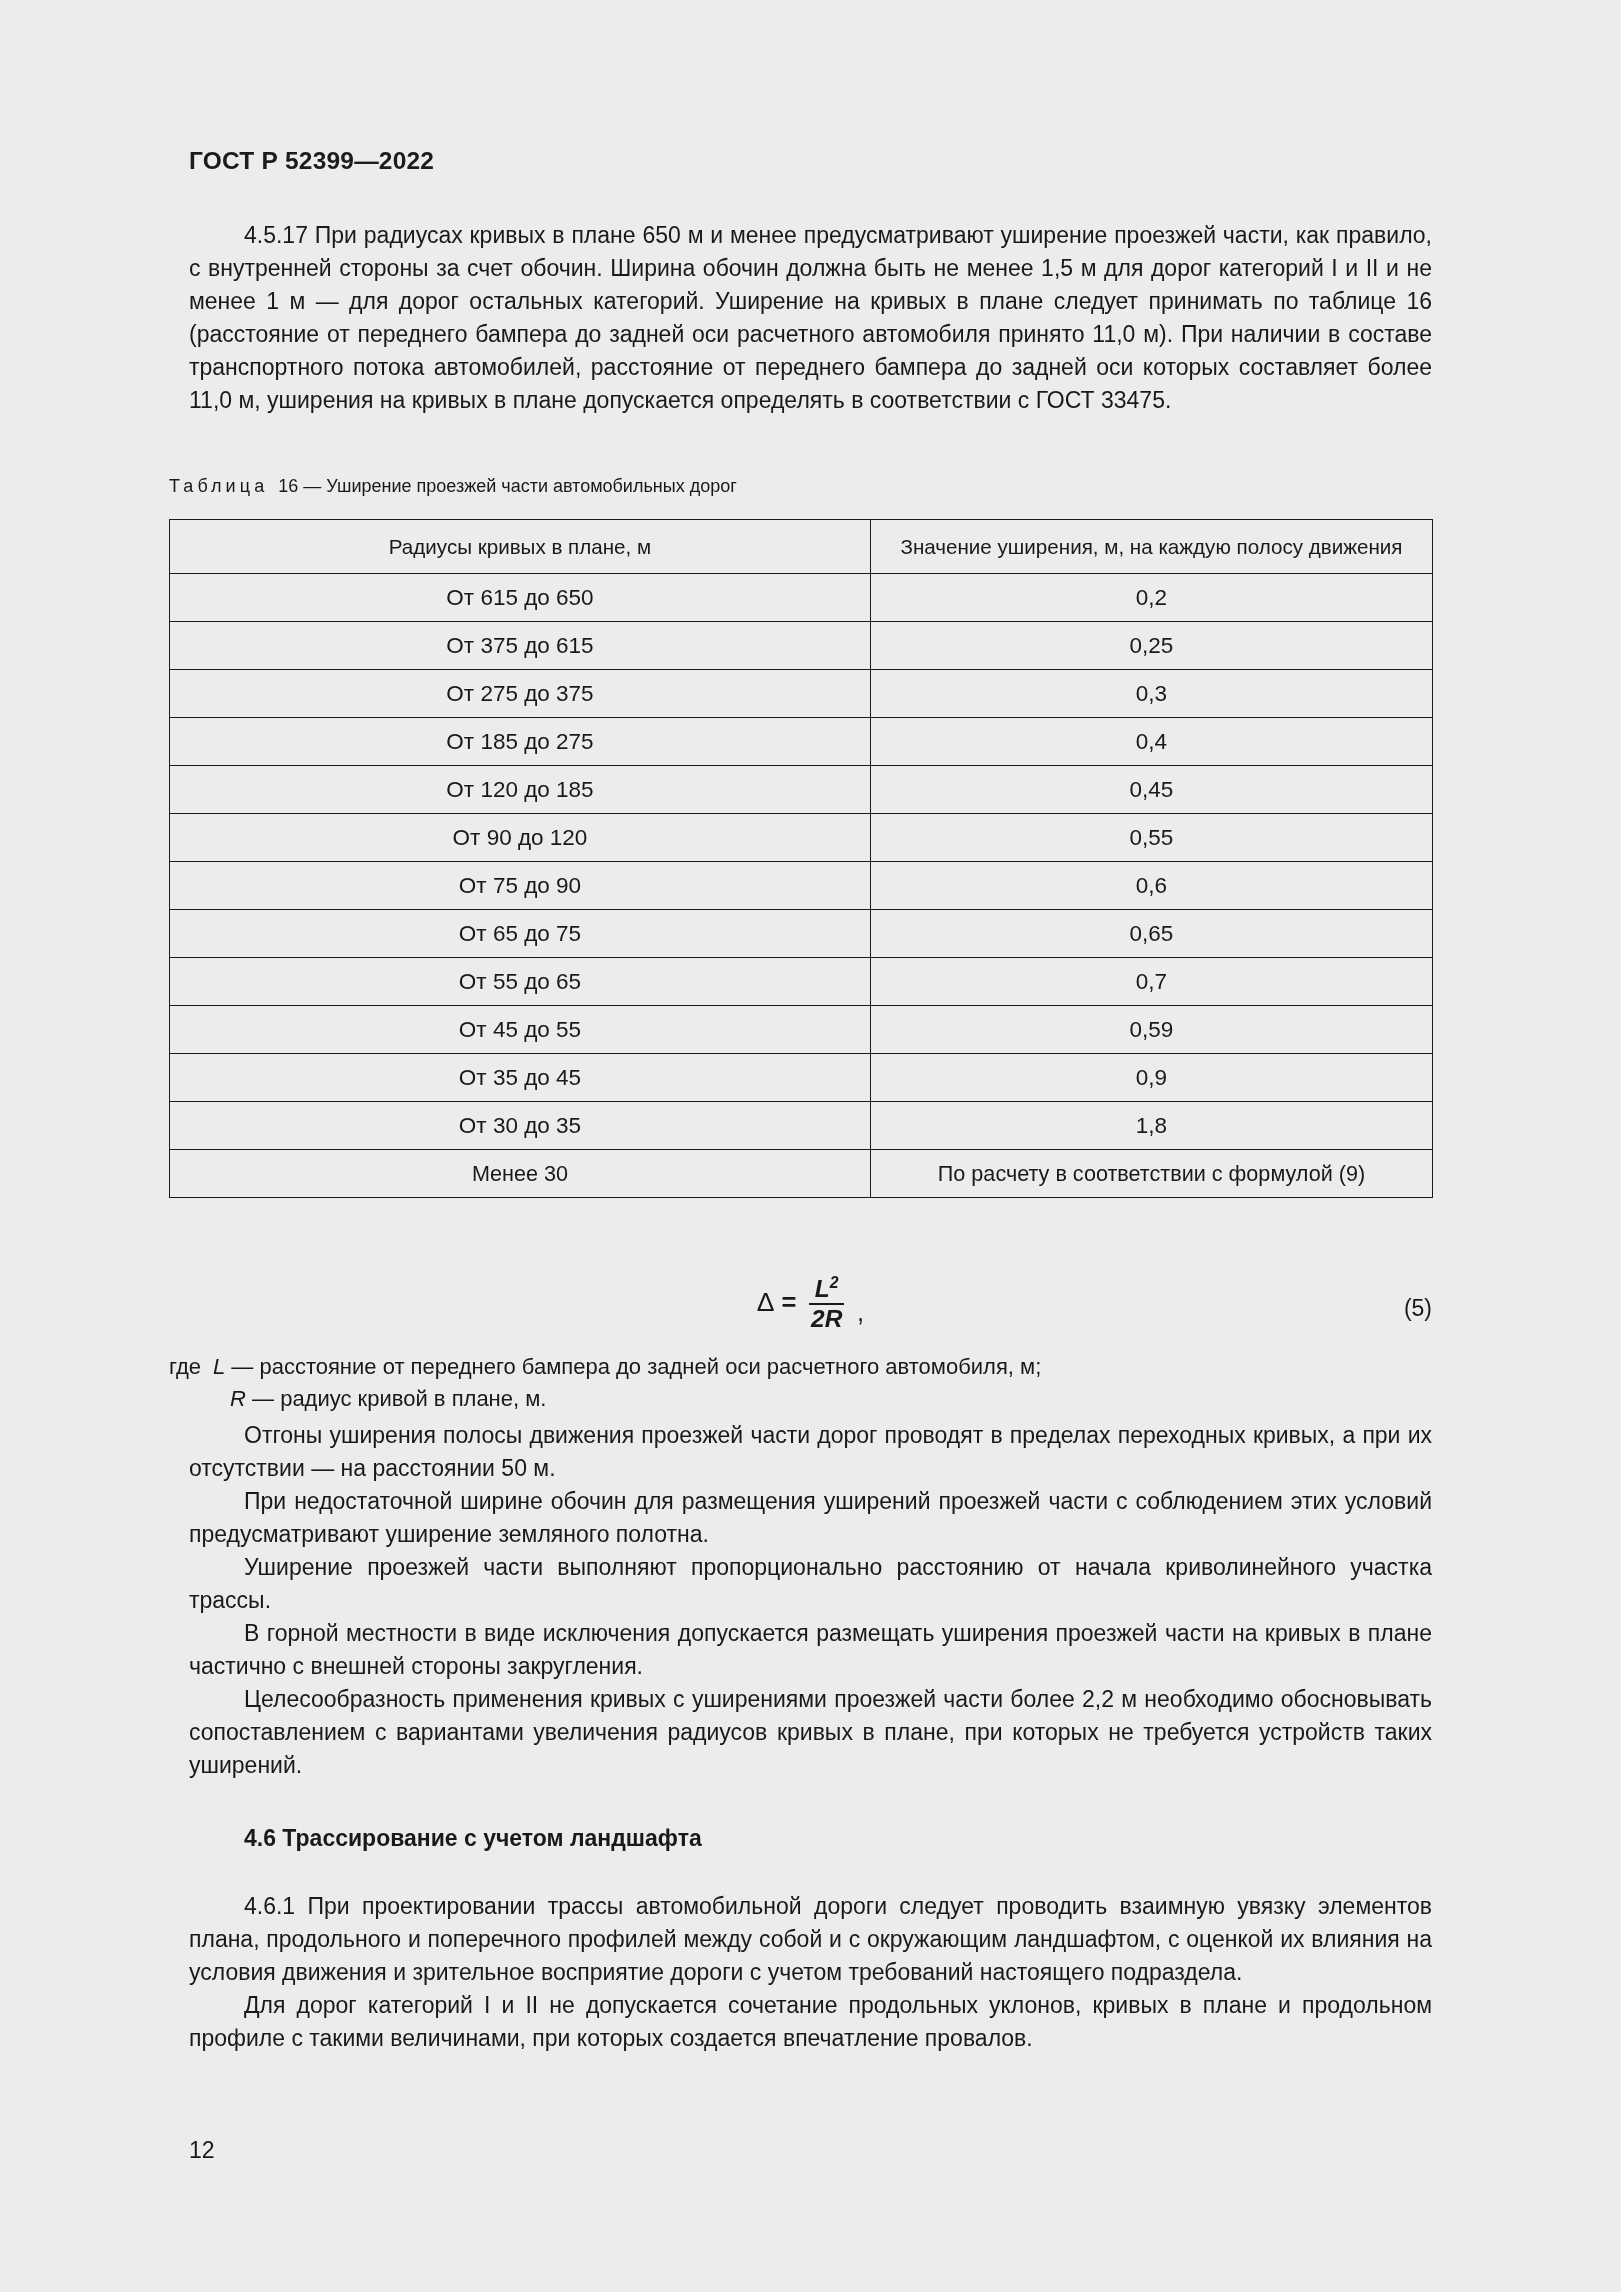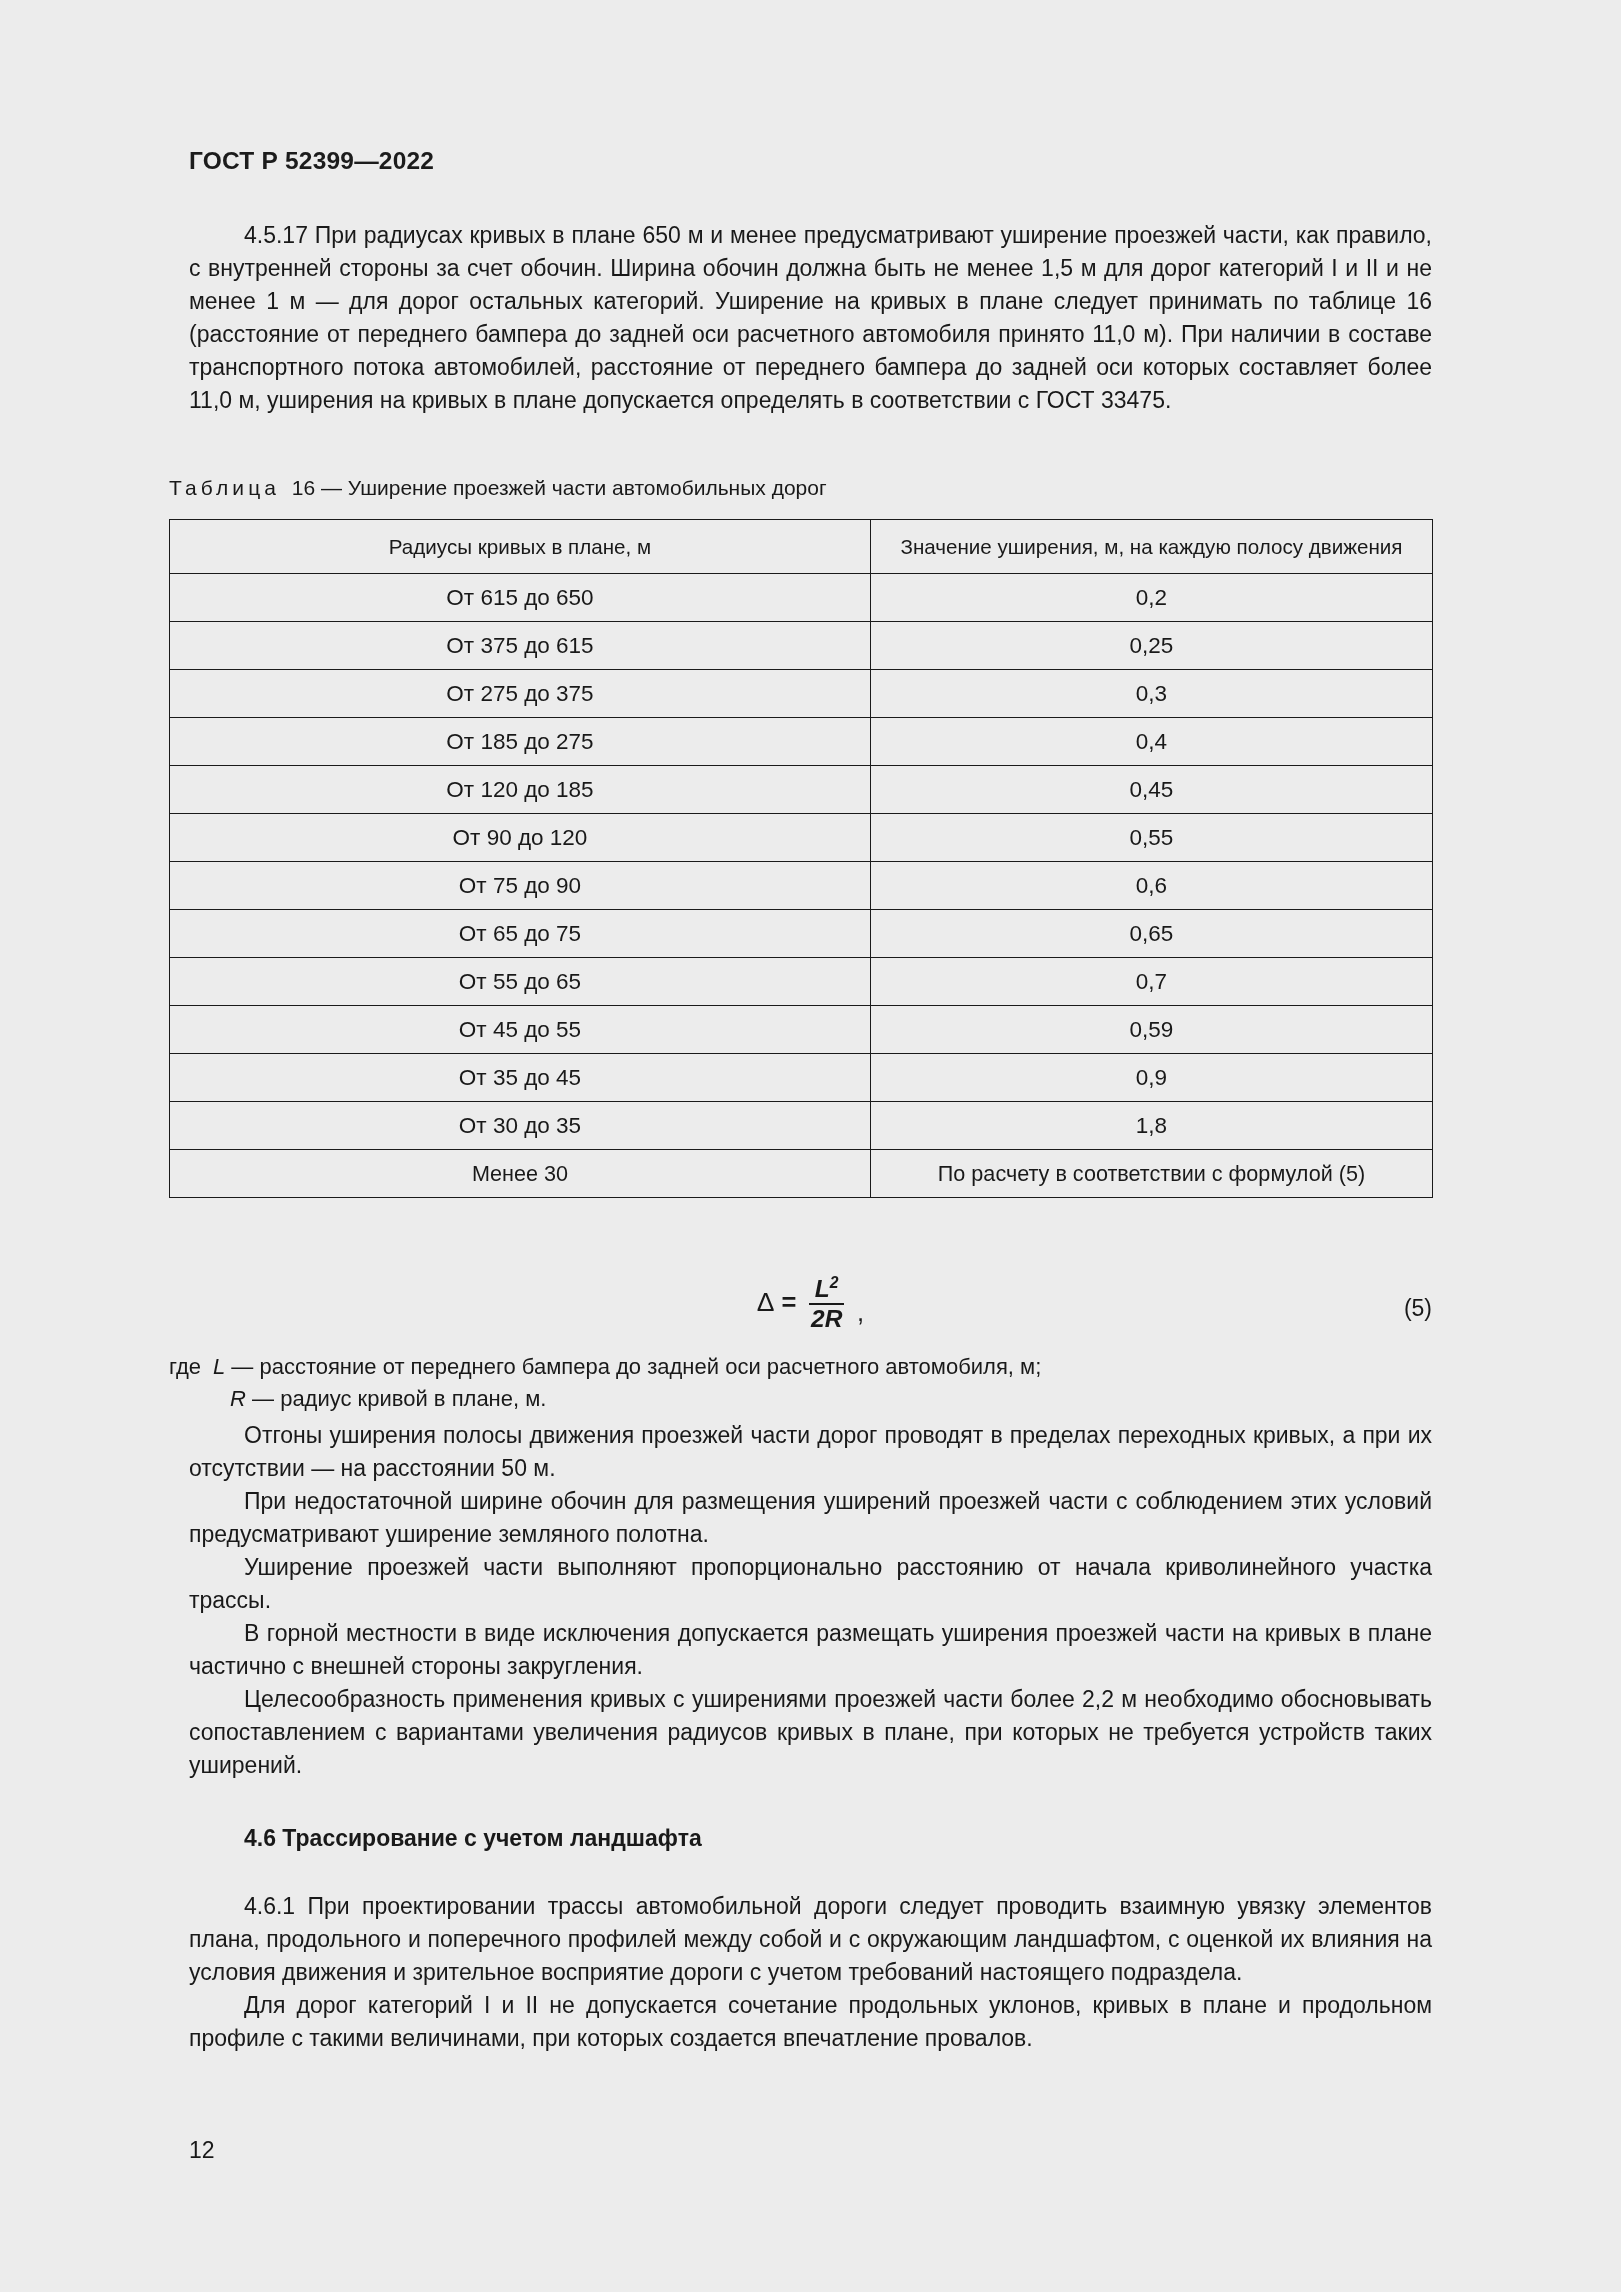--- a/index.html
+++ b/index.html
@@ -51,21 +51,21 @@
     left: 189px;
     top: 219px;
     width: 1243px;
   }
 
   
   #table-caption {
     position: absolute;
     left: 169px;
     top: 476px;
-    font-size: 21px;
+    font-size: 18px;
     color: #191919;
     white-space: nowrap;
   }
   .sp-letters { letter-spacing: 4.1px; }
 
   
   #spec-table {
     position: absolute;
     left: 169px;
     top: 519px;
@@ -265,21 +265,21 @@
         <tr>
           <td>От 35 до 45</td>
           <td>0,9</td>
         </tr>
         <tr>
           <td>От 30 до 35</td>
           <td>1,8</td>
         </tr>
         <tr class="last-row">
           <td>Менее 30</td>
-          <td>По расчету в соответствии с формулой (5)</td>
+          <td>По расчету в соответствии с формулой (9)</td>
         </tr>
       </tbody>
   </table>
 
 
   <div id="formula-row">
     <div class="formula">
       <span class="delta">Δ</span>
       <span class="eq">=</span>
       <span class="frac">

